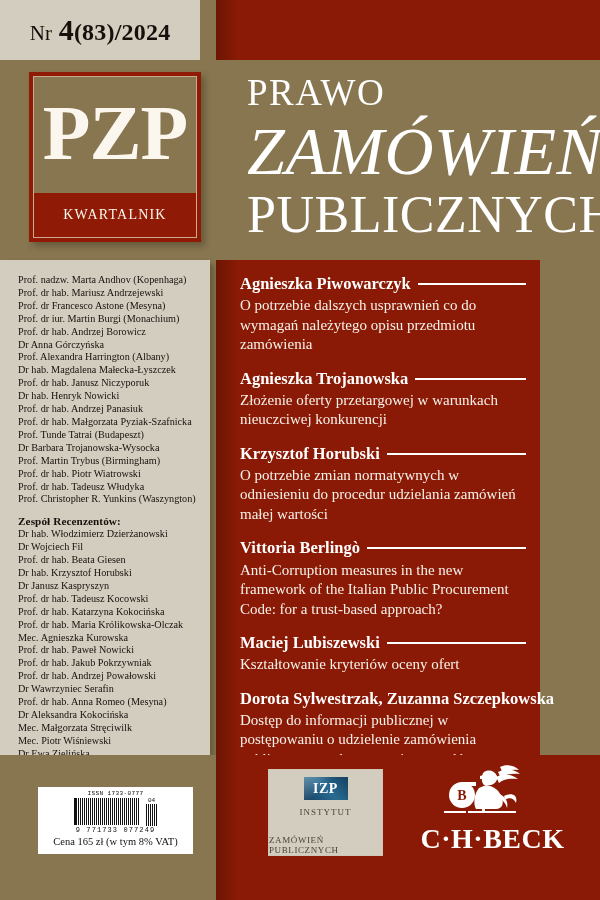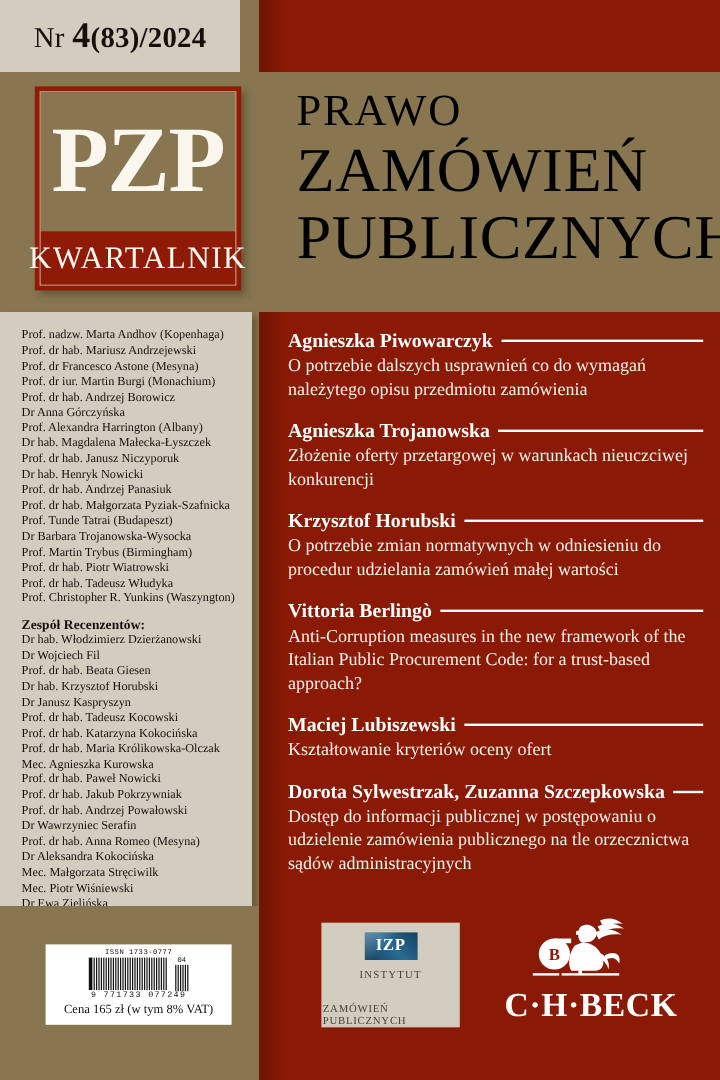--- a/index.html
+++ b/index.html
@@ -13,21 +13,21 @@
   .cover { position:absolute; inset:0; background:#877650; }
 
   
   .top-band { position:absolute; left:0; top:0; width:600px; height:60px; }
   .issue-box {
     position:absolute; left:0; top:0; width:200px; height:60px;
     background:#d3cdbf;
     display:flex; align-items:center; justify-content:center;
   }
   .issue-text { font-size:25px; color:#15100c; letter-spacing:.2px; white-space:nowrap; }
-  .issue-text .nr { font-size:24px; }
+  .issue-text .nr { font-size:21px; }
   .issue-text .big { font-size:30px; font-weight:bold; }
   .issue-text .rest { font-size:24px; font-weight:bold; }
   .top-red {
     position:absolute; left:216px; top:0; width:384px; height:60px;
     background:#8a1a05;
     background-image:linear-gradient(to right,#6d1504 0px,#8a1a05 22px,#8a1a05 100%);
   }
 
   
   .masthead { position:absolute; left:11px; top:60px; width:600px; height:200px; background:#877650; }
@@ -47,43 +47,43 @@
   .pzp-upper {
     flex:1; background:#877650; display:flex; align-items:center; justify-content:center;
   }
   .pzp-letters {
     color:#fbf7ef; font-size:78px; font-weight:bold; line-height:.94;
     letter-spacing:-1px; margin-top:-4px;
   }
   .pzp-lower {
     height:44px; background:#8f1b06; display:flex; align-items:center; justify-content:center;
   }
-  .pzp-kw { color:#fbf7ef; font-size:26px; letter-spacing:1.2px; }
+  .pzp-kw { color:#fbf7ef; font-size:14px; letter-spacing:1.2px; }
 
   .title-block { position:absolute; left:236px; top:14px; width:350px; }
-  .title-line { color:#000000; line-height:1.0; }
+  .title-line { color:#ffffff; line-height:1.0; }
   .t1 { font-size:37px; letter-spacing:1.5px; }
-  .t2 { font-size:52px; letter-spacing:.5px; margin-top:6px; }
+  .t2 { font-size:68px; letter-spacing:.5px; margin-top:6px;font-style:italic; }
   .t3 { font-size:52px; letter-spacing:.5px; margin-top:4px; }
 
   
   .sidebar {
     position:absolute; left:0; top:260px; width:210px; height:495px;
     background:#d3cdbf;
     box-shadow:4px 4px 5px rgba(40,30,14,.30);
     padding:14px 8px 8px 18px;
   }
   .sb-head {
     font-size:11.2px; font-weight:bold; color:#15100c; margin-bottom:1px; letter-spacing:.1px;
   }
   .sb-head.spaced { margin-top:9px; }
   .sb-item { font-size:10.2px; color:#15100c; line-height:1.265; letter-spacing:0px; white-space:nowrap; }
 
   .articles {
-    position:absolute; left:216px; top:260px; width:384px; height:495px;
+    position:absolute; left:216px; top:260px; width:324px; height:495px;
     background:#8a1a05;
     background-image:linear-gradient(to right,#6d1504 0px,#8a1a05 22px,#8a1a05 100%);
     padding:14px 14px 0 24px;
   }
   .article { margin-bottom:14px; }
   .a-author {
     display:flex; align-items:center; gap:7px;
     color:#ffffff; font-size:16.5px; font-weight:bold; line-height:1.22;
     white-space:nowrap;
   }

